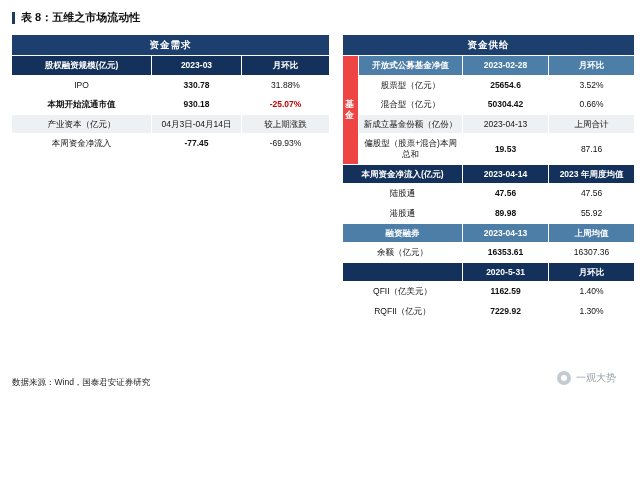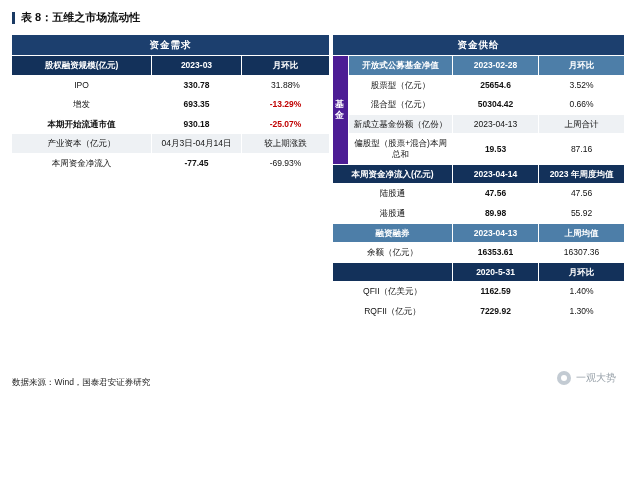--- a/index.html
+++ b/index.html
@@ -32,21 +32,21 @@
     margin: 2px 0 8px 2px;
   }
   .title-bar {
     display: inline-block;
     width: 3px;
     height: 12px;
     background: #1a3a63;
   }
   .tables {
     display: flex;
-    gap: 0;
+    gap: 10px;
     align-items: flex-start;
   }
   .tbl-wrap {
     border: 1px solid #ffffff;
   }
   .tbl {
     border-collapse: collapse;
     table-layout: fixed;
     font-size: 8.5px;
   }
@@ -84,21 +84,21 @@
     color: #111111;
   }
   .bold {
     font-weight: bold;
   }
   .neg {
     color: #c00000;
     font-weight: bold;
   }
   .side-label {
-    background: #4c1d95;
+    background: #ef4444;
     color: #ffffff;
     font-weight: bold;
     font-size: 9px;
     letter-spacing: 2px;
     width: 14px;
   }
   .left-tbl { width: 318px; }
   .right-tbl { width: 292px; }
   .source {
     position: absolute;
@@ -162,25 +162,20 @@
             <td class="hdr-dark">股权融资规模(亿元)</td>
             <td class="hdr-dark">2023-03</td>
             <td class="hdr-dark">月环比</td>
           </tr>
           <tr>
             <td class="row-white">IPO</td>
             <td class="row-white bold">330.78</td>
             <td class="row-white">31.88%</td>
           </tr>
           <tr>
-            <td class="row-white">增发</td>
-            <td class="row-white bold">693.35</td>
-            <td class="row-white neg">-13.29%</td>
-          </tr>
-          <tr>
             <td class="row-white bold">本期开始流通市值</td>
             <td class="row-white bold">930.18</td>
             <td class="row-white neg">-25.07%</td>
           </tr>
           <tr>
             <td class="row-gray">产业资本（亿元）</td>
             <td class="row-gray">04月3日-04月14日</td>
             <td class="row-gray">较上期涨跌</td>
           </tr>
           <tr>

